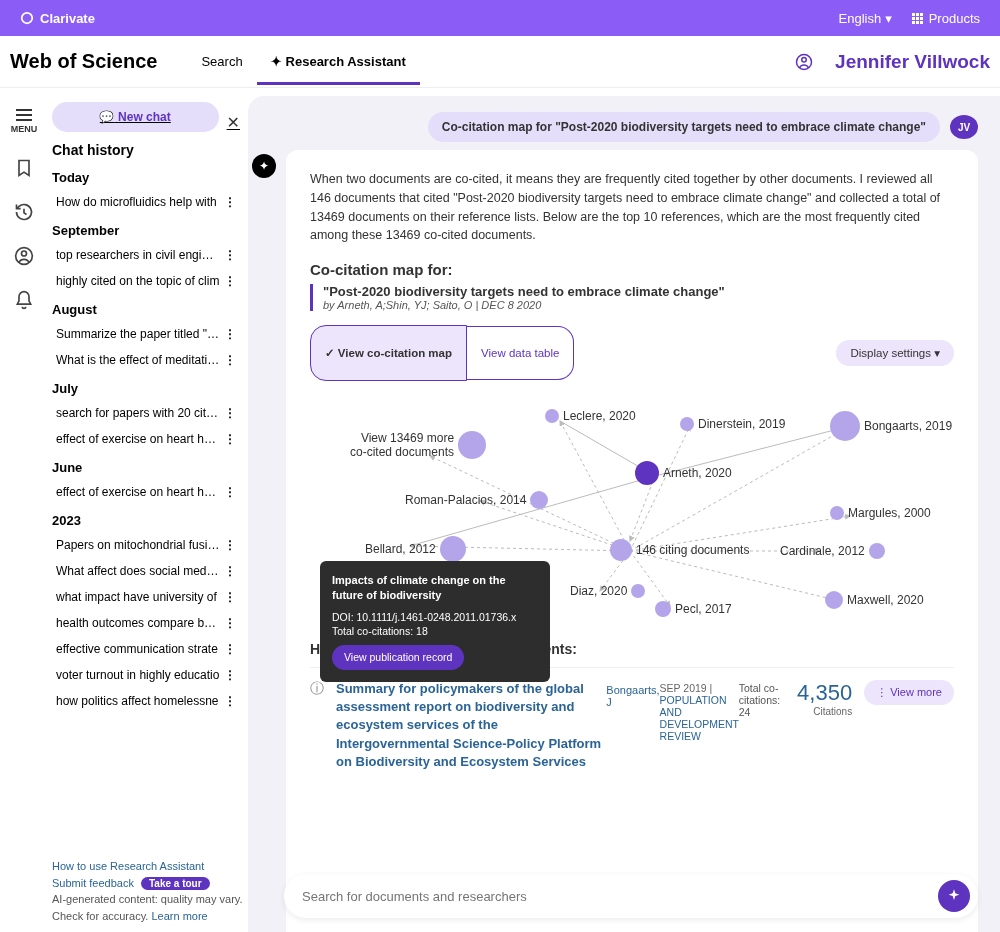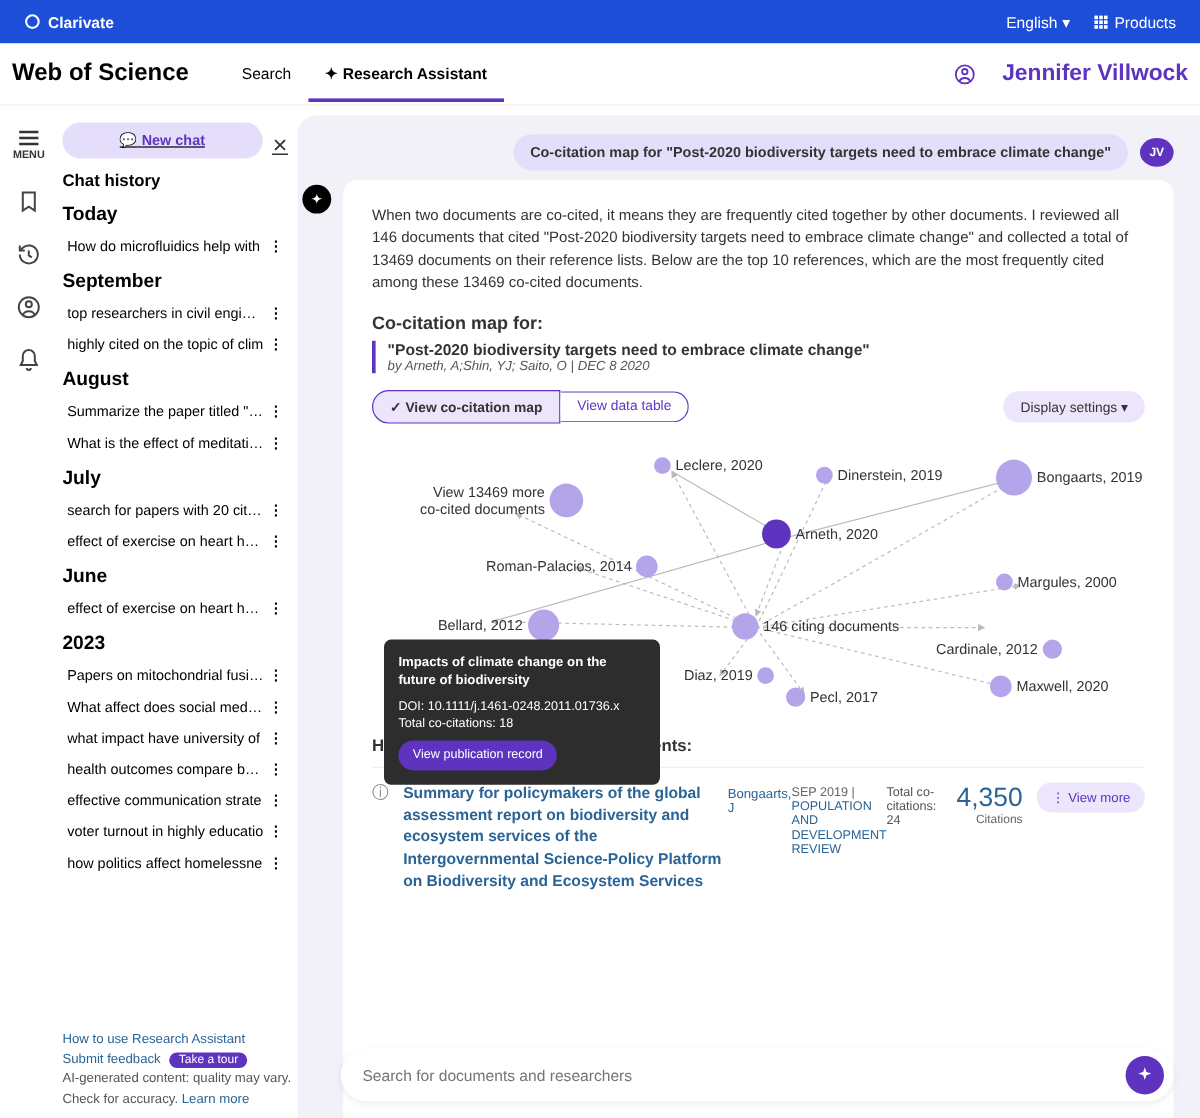--- a/index.html
+++ b/index.html
@@ -1,18 +1,18 @@
 <!DOCTYPE html>
 <html><head>
 <meta charset="utf-8">
 <style>
 * { margin: 0; padding: 0; box-sizing: border-box; font-family: -apple-system, BlinkMacSystemFont, "Segoe UI", Arial, sans-serif; }
 body { width: 1000px; height: 932px; background: #fff; overflow: hidden; }
 
-.top-bar { background: #1d4ed8; color: #fff; height: 36px; display: flex; align-items: center; padding: 0 20px; font-size: 13px; }
+.top-bar { background: #8b5cf6; color: #fff; height: 36px; display: flex; align-items: center; padding: 0 20px; font-size: 13px; }
 .top-bar .brand { display: flex; align-items: center; gap: 6px; font-weight: 600; }
 .top-bar .spacer { flex: 1; }
 .top-bar .lang { display: flex; align-items: center; gap: 4px; margin-right: 20px; cursor: pointer; }
 .top-bar .products { display: flex; align-items: center; gap: 6px; cursor: pointer; }
 .grid-icon { display: grid; grid-template-columns: repeat(3, 3px); gap: 1px; }
 .grid-icon span { width: 3px; height: 3px; background: #fff; }
 
 .header { height: 52px; display: flex; align-items: center; padding: 0 10px; border-bottom: 1px solid #eee; }
 .header .wos-logo { font-size: 20px; font-weight: 800; margin-right: 30px; }
 .header .tab { font-size: 13px; padding: 16px 14px; cursor: pointer; position: relative; }
@@ -23,42 +23,42 @@
 .body { display: flex; height: calc(932px - 88px); }
 .rail { width: 48px; display: flex; flex-direction: column; align-items: center; gap: 24px; padding-top: 20px; color: #333; }
 .rail .menu-btn { font-size: 9px; font-weight: 700; text-align: center; cursor: pointer; }
 .rail-icon { cursor: pointer; color: #444; }
 
 .sidebar { width: 200px; display: flex; flex-direction: column; padding: 14px 4px 8px 4px; font-size: 12px; }
 .new-chat-row { display: flex; align-items: flex-end; gap: 4px; margin-bottom: 10px; text-decoration: underline; }
 .new-chat { flex: 1; background: #e5defb; color: #5e33bf; border-radius: 18px; padding: 8px 12px; font-weight: 600; font-size: 12px; text-align: center; cursor: pointer; }
 .close-x { font-size: 16px; cursor: pointer; color: #333; padding: 0 4px; }
 .chat-history-title { font-weight: 700; font-size: 14px; margin-bottom: 4px; }
-.date-group { font-size: 16px; font-weight: 700; margin: 8px 0 4px 0; }
+.date-group { font-size: 13px; font-weight: 700; margin: 8px 0 4px 0; }
 .hist-item { display: flex; align-items: center; padding: 6px 4px; cursor: pointer; }
 .hist-item .txt { flex: 1; white-space: nowrap; overflow: hidden; text-overflow: ellipsis; font-size: 12px; }
 .hist-item .dots { font-weight: 700; padding: 0 4px; cursor: pointer; }
 .sidebar-footer { margin-top: auto; font-size: 11px; color: #333; line-height: 1.5; }
 .sidebar-footer a { color: #2a6496; text-decoration: none; }
-.tour-pill { background: #5e33bf; color: #fff; border-radius: 10px; padding: 1px 8px; font-size: 10px; margin-left: 4px; cursor: pointer; }
+.tour-pill { background: #5e33bf; color: #fff; border-radius: 10px; padding: 1px 8px; font-size: 10px; margin-left: 4px; cursor: pointer; font-weight: bold; }
 
 .main { flex: 1; background: #f3f1f8; position: relative; overflow: hidden; border-top-left-radius: 16px; margin: 8px 0 0 0; }
 .query-row { display: flex; justify-content: flex-end; align-items: center; gap: 10px; padding: 16px 22px 8px 22px; }
 .query-pill { background: #e5defb; color: #333; border-radius: 18px; padding: 8px 14px; font-size: 12px; font-weight: 600; }
 .avatar { width: 28px; height: 24px; border-radius: 50%; background: #5e33bf; color: #fff; font-size: 10px; display: flex; align-items: center; justify-content: center; font-weight: 700; }
 .ai-badge { position: absolute; left: 4px; top: 58px; width: 24px; height: 24px; border-radius: 50%; background: #000; color: #fff; display: flex; align-items: center; justify-content: center; font-size: 12px; }
 
 .card { background: #fff; margin: 0 22px 16px 38px; border-radius: 12px; padding: 20px 24px; font-size: 12.5px; color: #333; }
 .card p.intro { margin-bottom: 16px; line-height: 1.5; }
 .co-title { font-weight: 700; font-size: 15px; margin-bottom: 6px; }
 .paper-block { border-left: 3px solid #5e33bf; padding-left: 10px; margin-bottom: 14px; }
 .paper-block .pt { font-weight: 700; font-size: 13px; }
 .paper-block .meta { font-style: italic; font-size: 11px; color: #555; }
 .toggle-row { display: flex; align-items: center; gap: 0; margin-bottom: 8px; }
-.toggle-btn { border: 1px solid #5e33bf; padding: 6px 14px; font-size: 11.5px; cursor: pointer; background: #fff; }
+.toggle-btn { border: 1px solid #5e33bf; padding: 20px 14px; font-size: 11.5px; cursor: pointer; background: #fff; }
 .toggle-btn.active { background: #ece5fb; font-weight: 600; border-top-left-radius: 16px; border-bottom-left-radius: 16px; }
 .toggle-btn.right { border-left: none; border-top-right-radius: 16px; border-bottom-right-radius: 16px; color: #5e33bf; }
 .display-settings { margin-left: auto; background: #ece5fb; color: #333; border-radius: 16px; padding: 6px 14px; font-size: 11.5px; cursor: pointer; }
 
 .graph { position: relative; height: 240px; margin: 10px 0; }
 .graph svg { position: absolute; inset: 0; width: 100%; height: 100%; }
 .node { position: absolute; display: flex; align-items: center; gap: 4px; font-size: 12px; white-space: nowrap; }
 .node .dot { border-radius: 50%; background: #b4a5ea; }
 .node.center .dot { background: #5e33bf; }
 .node.lbl-left { flex-direction: row-reverse; }
@@ -318,31 +318,31 @@
         <div class="node lbl-left" style="left:55px;top:145px">
             <span class="dot" style="width:26px;height:26px"></span>
             <span>Bellard, 2012</span>
           </div>
         <div class="node" style="left:300px;top:148px">
             <span class="dot" style="width:22px;height:22px"></span>
             <span>146 citing documents</span>
           </div>
         <div class="node lbl-left" style="left:260px;top:193px">
             <span class="dot" style="width:14px;height:14px"></span>
-            <span>Diaz, 2019</span>
+            <span>Diaz, 2020</span>
           </div>
         <div class="node" style="left:345px;top:210px">
             <span class="dot" style="width:16px;height:16px"></span>
             <span>Pecl, 2017</span>
           </div>
         <div class="node" style="left:520px;top:115px">
             <span class="dot" style="width:14px;height:14px"></span>
             <span>Margules, 2000</span>
           </div>
-        <div class="node lbl-left" style="left:470px;top:170px">
+        <div class="node lbl-left" style="left:470px;top:152px">
             <span class="dot" style="width:16px;height:16px"></span>
             <span>Cardinale, 2012</span>
           </div>
         <div class="node" style="left:515px;top:200px">
             <span class="dot" style="width:18px;height:18px"></span>
             <span>Maxwell, 2020</span>
           </div>
 
         <div class="tooltip">
           <div class="tt-title">Impacts of climate change on the future of biodiversity</div>

